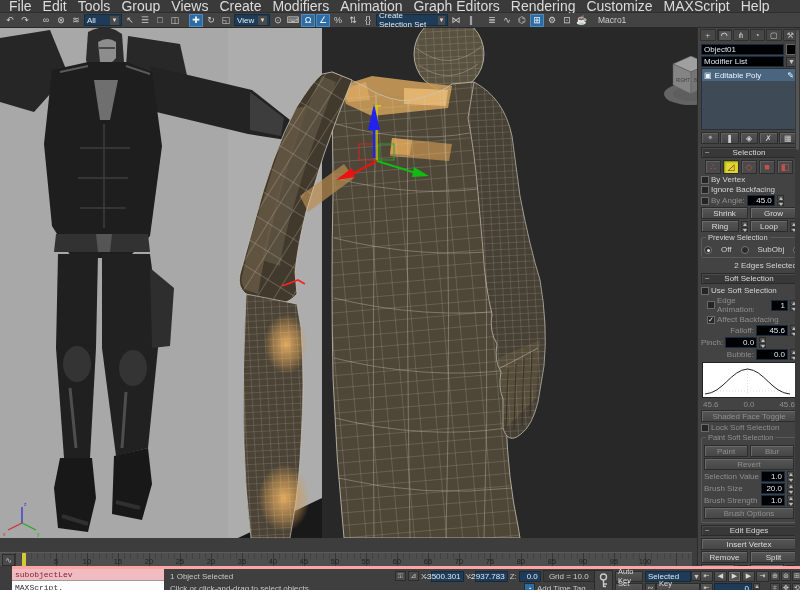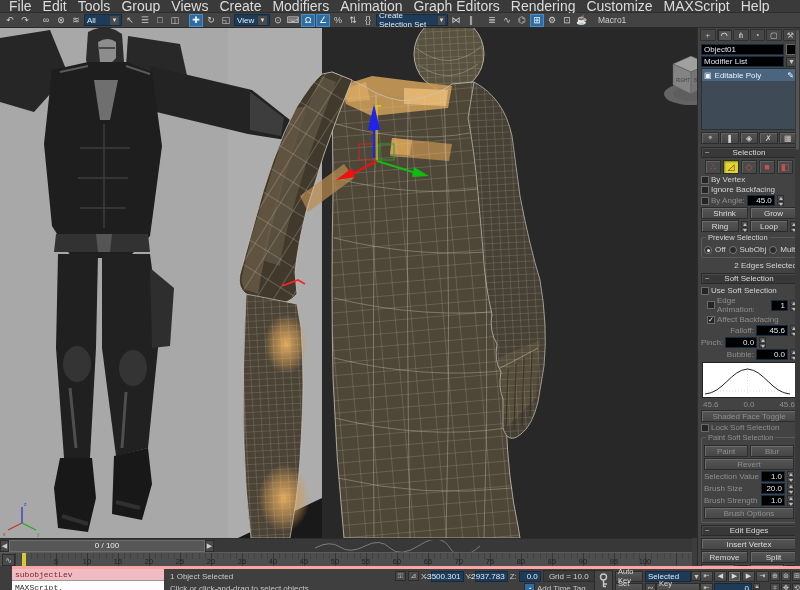--- a/index.html
+++ b/index.html
@@ -396,21 +396,21 @@
             <i class="dn"></i>
           </span>
         <div class="btn" style="flex:1">Loop</div>
         <span class="spin">
             <i class="up"></i>
             <i class="dn"></i>
           </span>
       </div>
       <div class="group">
         <span class="gtitle lbl">Preview Selection</span>
-        <div class="row" style="gap:3px">
+        <div class="row" style="gap:9px">
           <span class="radio sel"></span>
           <span class="lbl">Off</span>
           <span class="radio"></span>
           <span class="lbl">SubObj</span>
           <span class="radio"></span>
           <span class="lbl">Multi</span>
         </div>
       </div>
       <div class="row" style="justify-content:flex-end; margin:3px 0">
         <span class="lbl">2 Edges Selected</span>
@@ -533,28 +533,20 @@
         <div class="mini">□</div>
         <div class="btn" style="flex:1">Weld</div>
         <div class="mini">□</div>
       </div>
     </div>
     <div class="scrollbar">
         <div class="thumb"></div>
       </div>
   </div>
 
-  <div id="timeslider">
-    <span class="ts-arrow">◀</span>
-    <span class="ts-handle">0 / 100</span>
-    <span class="ts-arrow">▶</span>
-    <svg width="200" height="12" style="margin-left:96px">
-      <path d="M5,8 Q20,0 30,7 T55,6 T80,8 T110,5 T140,8 T170,6" stroke="#8e8e8e" stroke-width="0.8" fill="none"></path>
-    </svg>
-  </div>
 
   <div id="ruler">
     <div class="mcbtn">∿</div>
     <div class="framemarker"></div>
     <span class="rl" style="left:48px">5</span>
     <span class="rl" style="left:79px">10</span>
     <span class="rl" style="left:110px">15</span>
     <span class="rl" style="left:141px">20</span>
     <span class="rl" style="left:172px">25</span>
     <span class="rl" style="left:203px">20</span>

